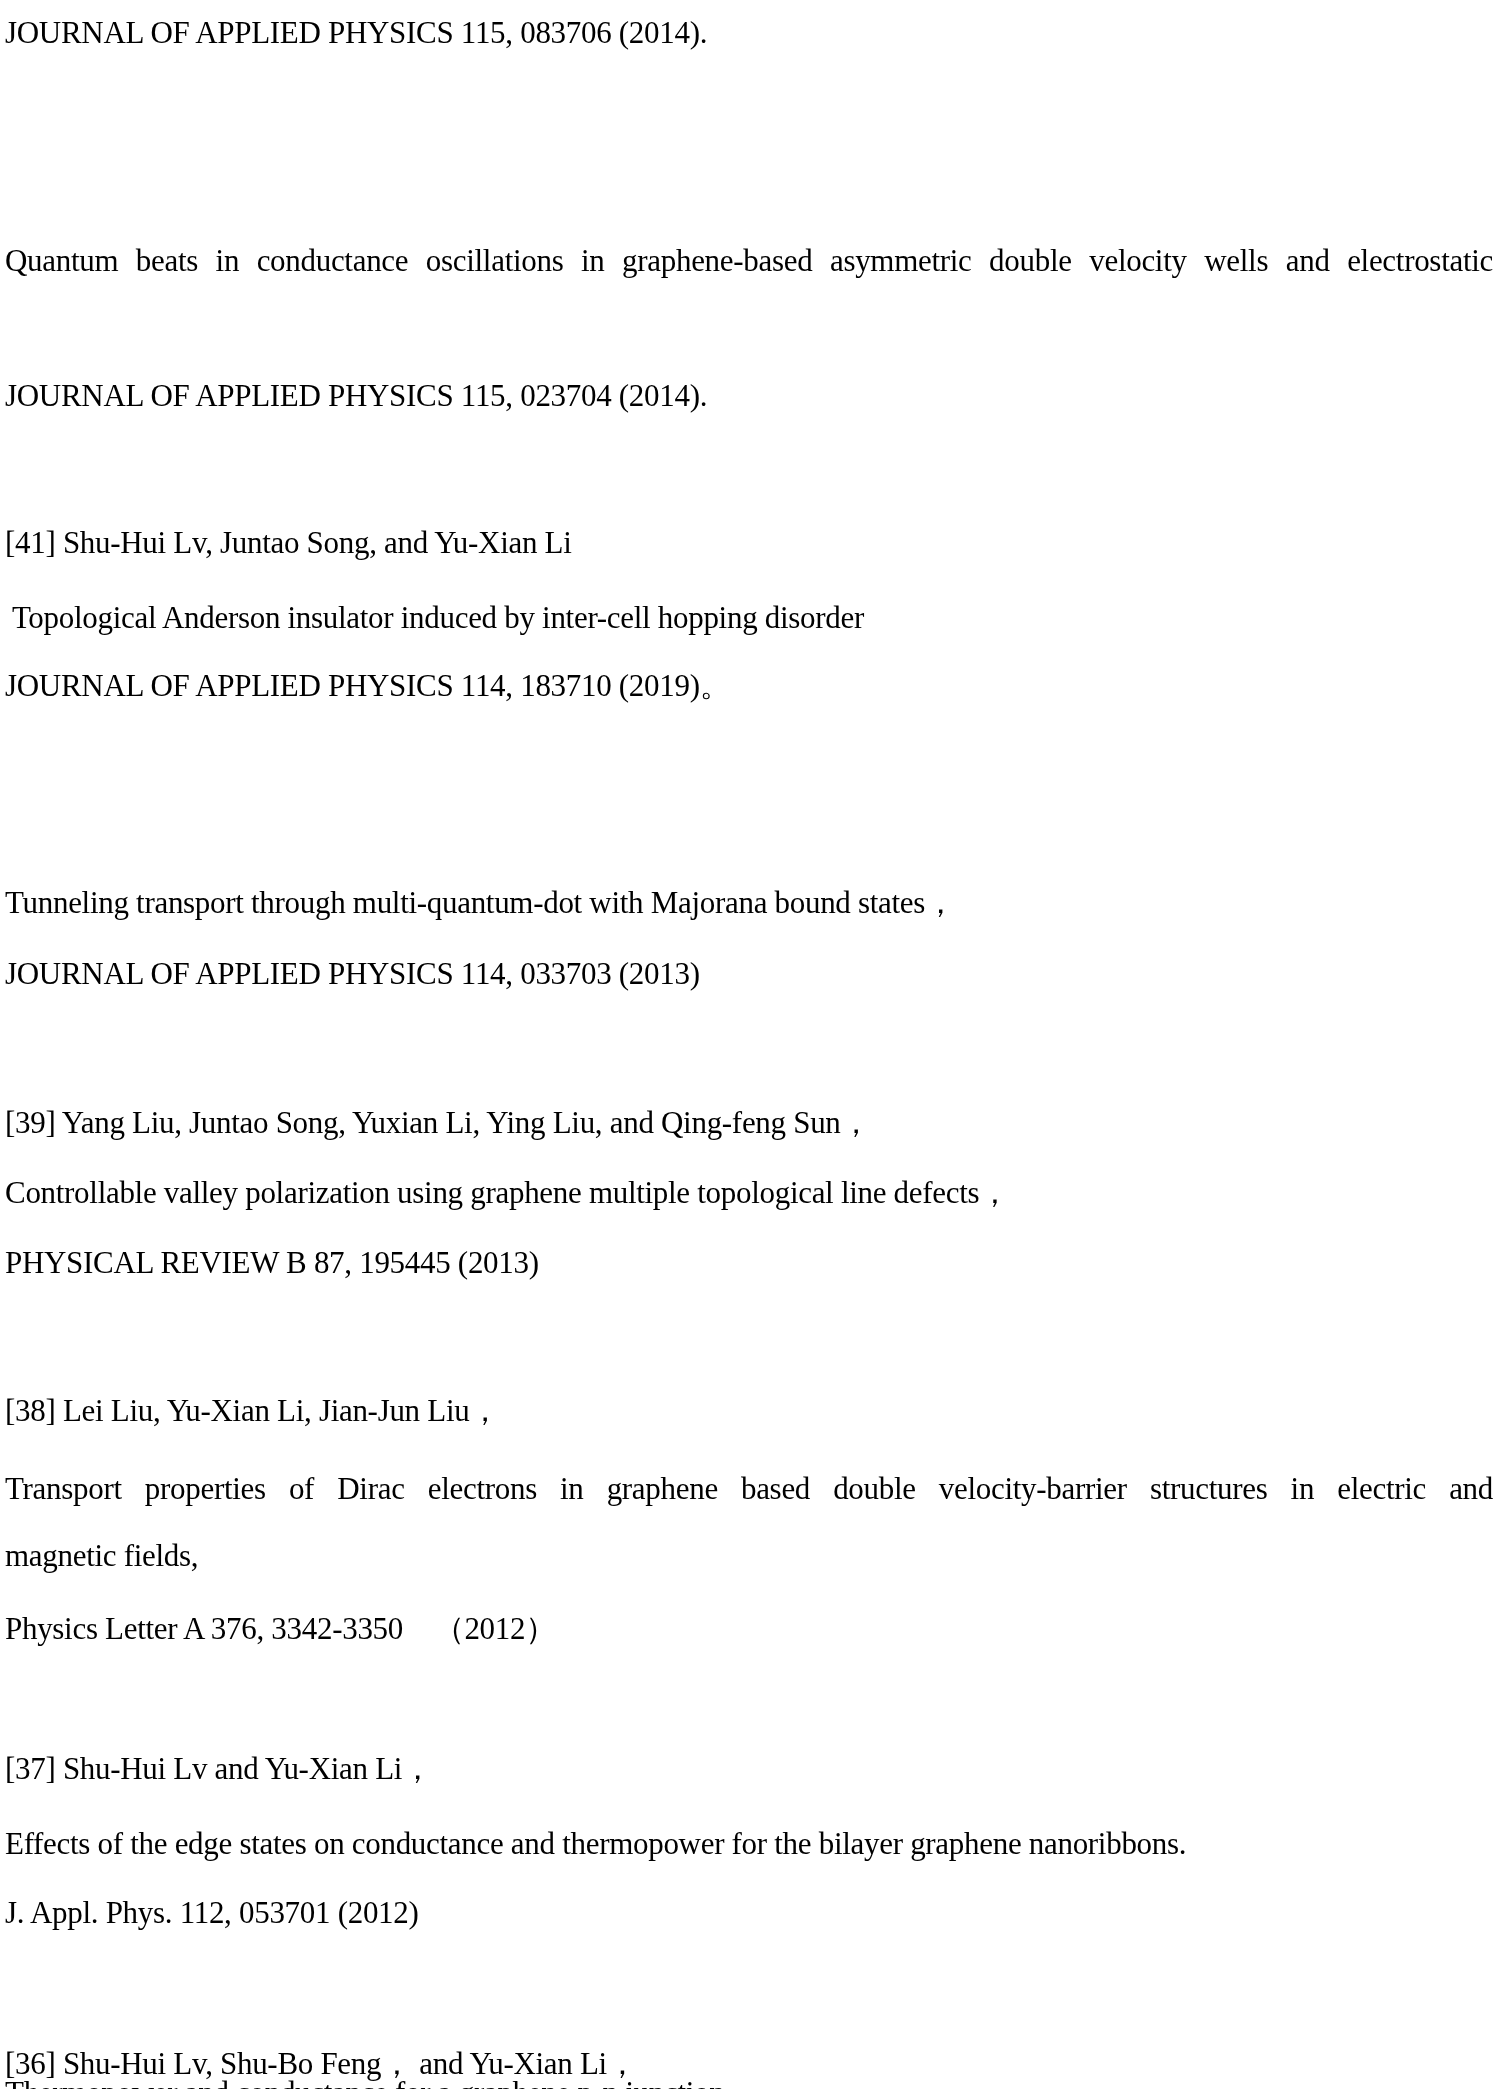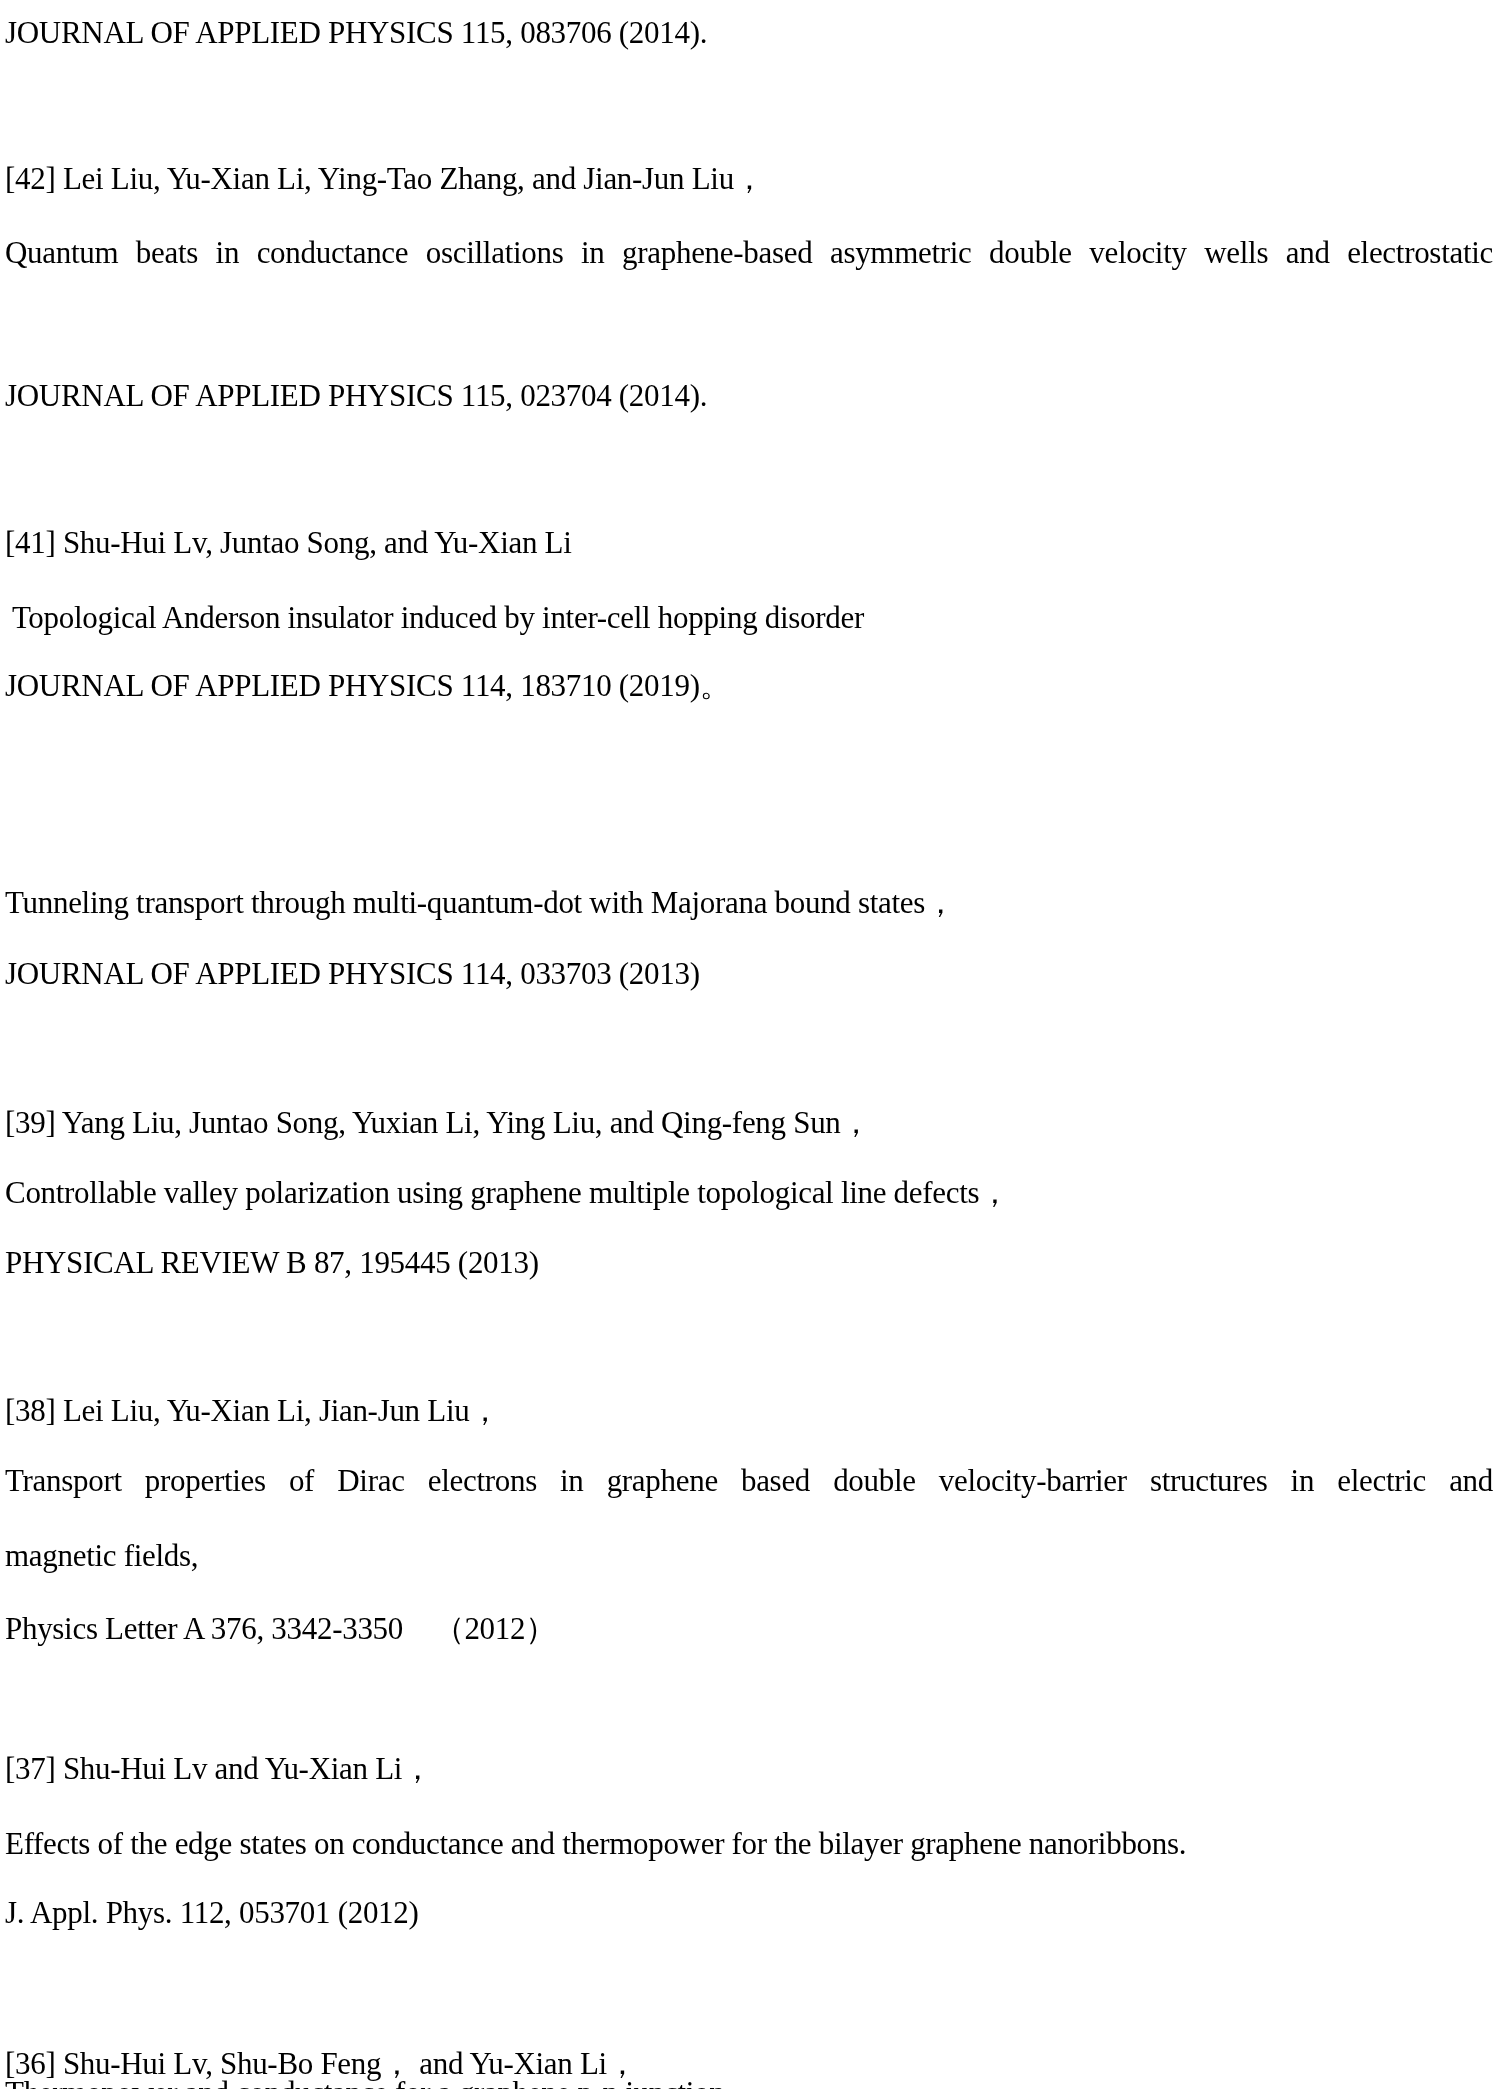--- a/index.html
+++ b/index.html
@@ -21,28 +21,28 @@
     left: 5px;
     right: 7px;
     white-space: pre;
     letter-spacing: -0.3px;
   }
   .line.justify {
     white-space: normal;
     text-align: justify;
     -moz-text-align-last: justify;
     text-align-last: justify;
+    margin-top: 8px;
   }
 </style>
 </head>
 <body>
 
 <div class="page">
   <div class="line" style="top:13px">JOURNAL OF APPLIED PHYSICS 115, 083706 (2014).</div>
-  <div class="line" style="top:159px">[42] Lei Liu, Yu-Xian Li, Ying-Tao Zhang, and Jian-Jun Liu，</div>
   <div class="line justify" style="top:233px">Quantum beats in conductance oscillations in graphene-based asymmetric double velocity wells and electrostatic</div>
   <div class="line" style="top:376px">JOURNAL OF APPLIED PHYSICS 115, 023704 (2014).</div>
 
   <div class="line" style="top:523px">[41] Shu-Hui Lv, Juntao Song, and Yu-Xian Li</div>
   <div class="line" style="top:598px"> Topological Anderson insulator induced by inter-cell hopping disorder</div>
   <div class="line" style="top:666px">JOURNAL OF APPLIED PHYSICS 114, 183710 (2019)。</div>
 
   <div class="line" style="top:883px">Tunneling transport through multi-quantum-dot with Majorana bound states，</div>
   <div class="line" style="top:954px">JOURNAL OF APPLIED PHYSICS 114, 033703 (2013)</div>
 

